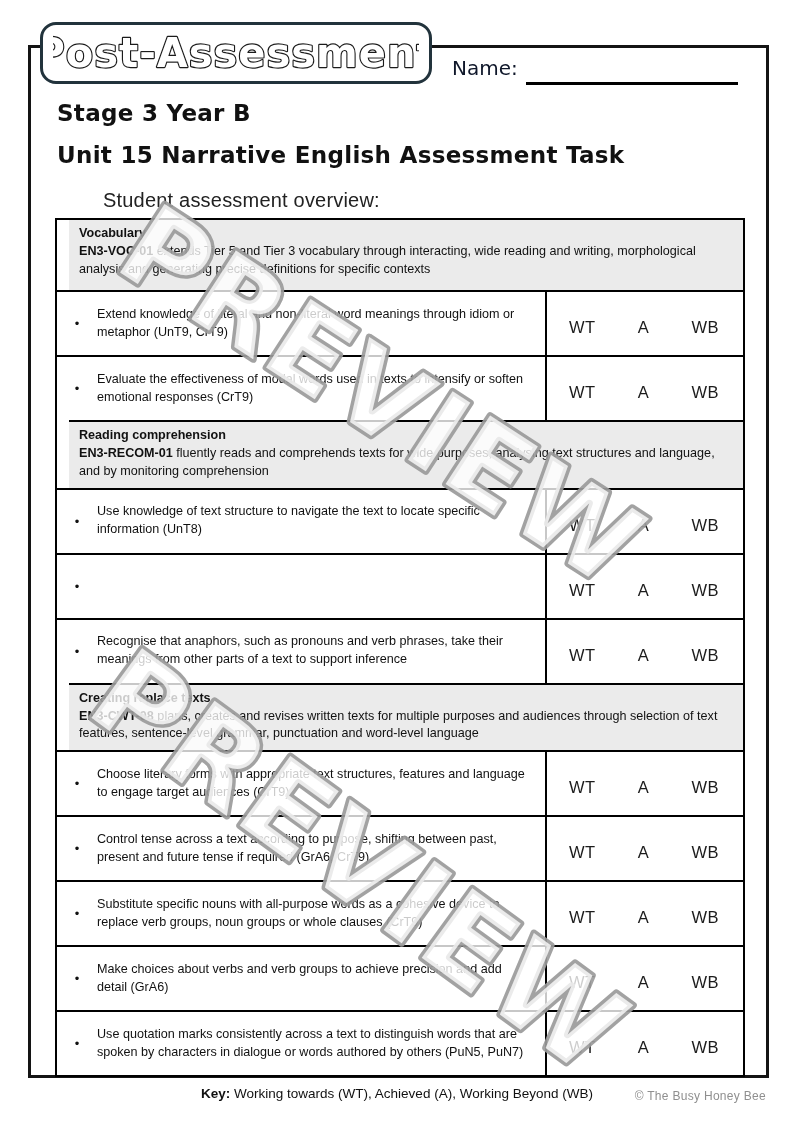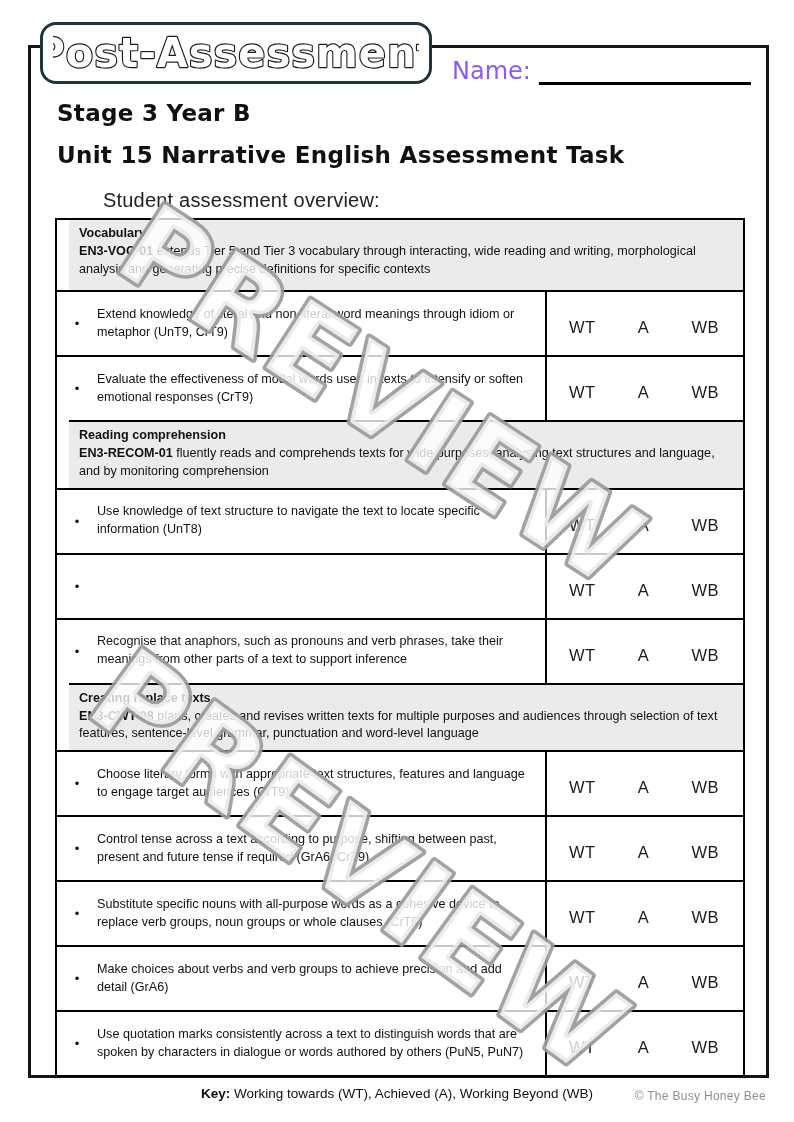--- a/index.html
+++ b/index.html
@@ -13,22 +13,22 @@
   }
   .badge{
     position:absolute;left:40px;top:22px;width:392px;height:62px;
     background:#fff;border:3px solid #22333c;border-radius:16px;
     box-sizing:border-box;display:flex;align-items:center;justify-content:center;z-index:3;
   }
   .badge svg text{
     font-family:"DejaVu Sans", sans-serif;font-weight:bold;
   }
   .name-wrap{
-    position:absolute;left:452px;top:56px;display:flex;align-items:center;z-index:3;
-    font-family:"DejaVu Sans", sans-serif;font-size:24px;color:#8b5cf6;
+    position:absolute;left:452px;top:56px;display:flex;align-items:flex-start;z-index:3;
+    font-family:"DejaVu Sans", sans-serif;font-size:20px;color:#0f172a;
   }
   .name-line{width:212px;height:26px;border-bottom:3px solid #000;margin-left:8px;}
   .title-1{position:absolute;left:57px;top:100px;font-family:"DejaVu Sans",sans-serif;
     font-size:23px;font-weight:bold;letter-spacing:.3px;z-index:2;}
   .title-2{position:absolute;left:57px;top:142px;font-family:"DejaVu Sans",sans-serif;
     font-size:23px;font-weight:bold;letter-spacing:.3px;z-index:2;}
   .overview{position:absolute;left:57px;top:189px;font-size:20px;color:#222;z-index:2;
     letter-spacing:.2px;margin-left:46px;}
   .table{
     position:absolute;left:55px;top:218px;width:690px;border:2.5px solid #000;

